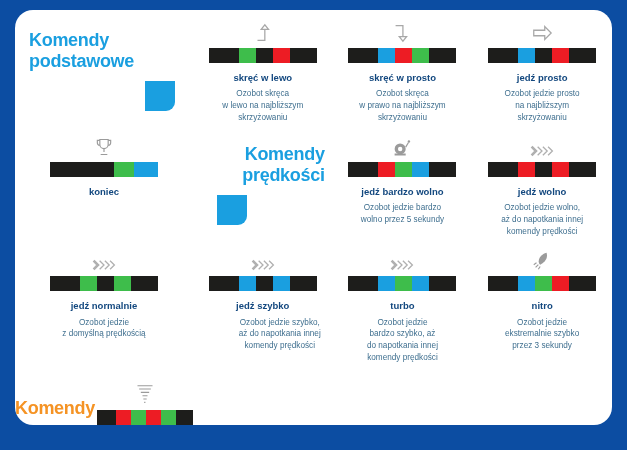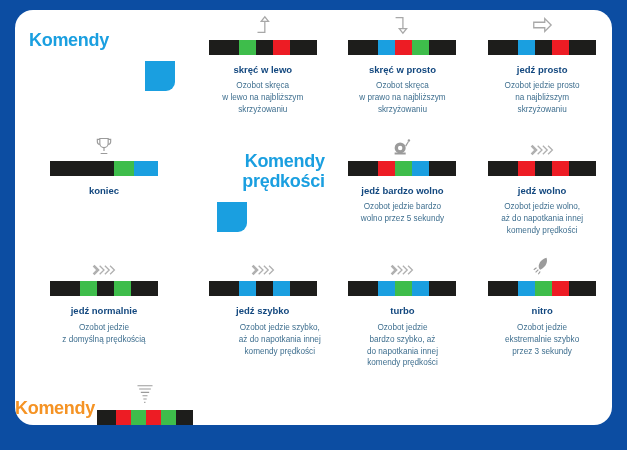--- a/index.html
+++ b/index.html
@@ -23,20 +23,21 @@
     width:597px;height:415px;
     display:grid;
     grid-template-columns:repeat(4,1fr);
     grid-template-rows:repeat(3,1fr);
   }
   .cell{
     position:relative;
     display:flex;
     flex-direction:column;
     align-items:center;
+    padding-top:8px;
     box-sizing:border-box;
   }
   
   .heading{
     justify-content:flex-start;
     padding-top:20px;
   }
   .heading-text{
     font-weight:bold;
     font-size:18px;
@@ -95,21 +96,21 @@
   }
 </style>
 </head>
 <body>
 
 <div class="card">
   <div class="grid">
 
     <div class="cell heading heading-blue align-left">
       <div class="heading-text">
-        <span>Komendy</span><br>
+        <span>Komendy</span><br><span>podstawowe</span>
       </div>
       <div class="swatch blue"></div>
     </div>
 
     <div class="cell">
       <div class="icon">
         <svg width="22" height="22" viewBox="0 0 24 24" fill="none" stroke="#a8a8a8" stroke-width="1.4">
           <path d="M6 20 H14 V8"></path>
             <path d="M10 8 L14 3 L18 8 Z"></path>
         </svg>

